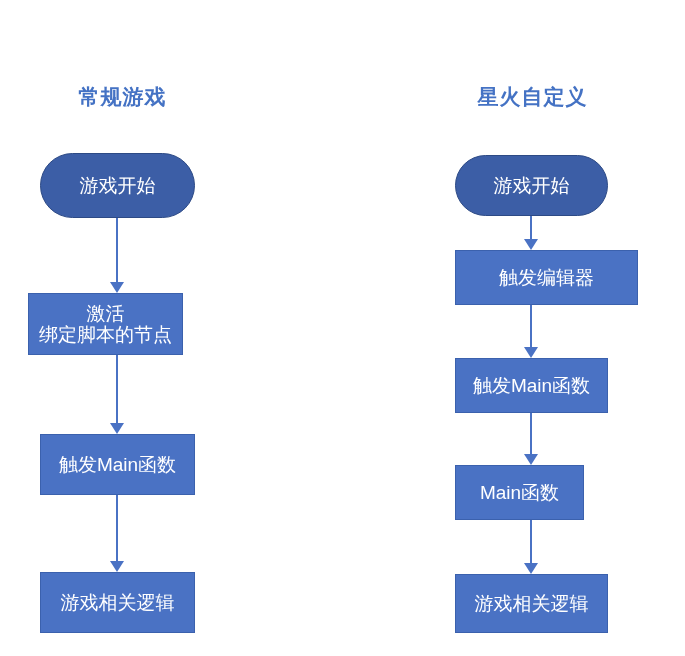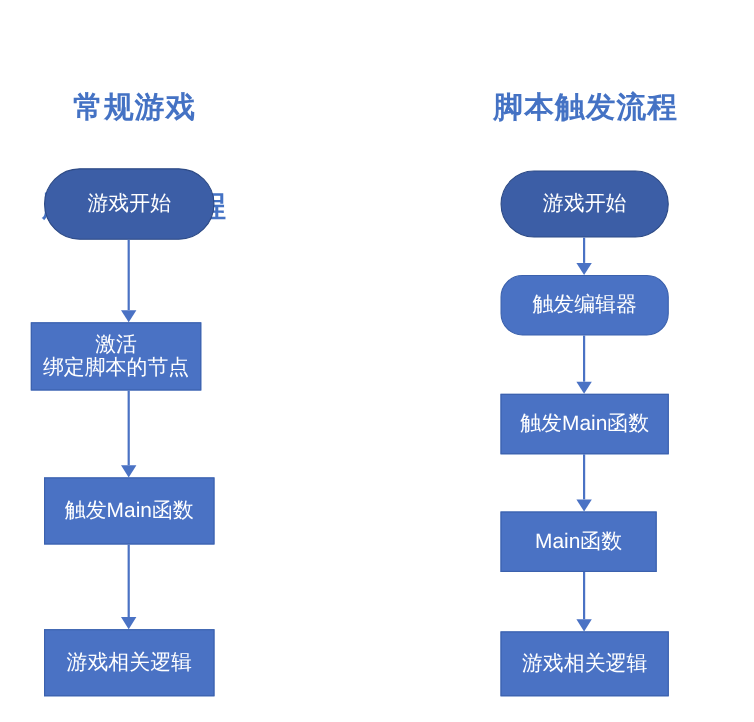--- a/index.html
+++ b/index.html
@@ -22,21 +22,21 @@
     width: 685px;
     height: 656px;
   }
 
   
   .flow-title {
     position: absolute;
     text-align: center;
     color: #4472c4;
     font-weight: bold;
-    font-size: 27px;
+    font-size: 21px;
     line-height: 30px;
     letter-spacing: 1px;
     white-space: pre;
   }
   .flow-title .title-line {
     display: block;
   }
   #title-left {
     left: 10px;
     top: 22px;
@@ -104,20 +104,21 @@
 <body>
 
 <div class="canvas">
 
   <div class="flow-title" id="title-left">
     <span class="title-line">常规游戏</span>
     <span class="title-line">脚本触发流程</span>
   </div>
 
   <div class="flow-title" id="title-right">
+    <span class="title-line">星火自定义</span>
     <span class="title-line">脚本触发流程</span>
   </div>
 
   <div class="node terminator" style="left:40px; top:153px; width:155px; height:65px;">
     <span class="node-label">游戏开始</span>
   </div>
 
   <div class="connector" style="left:117px; top:218px; height:75px;">
     <div class="conn-line" style="height:64px;"></div>
     <div class="conn-head" style="top:64px;"></div>
@@ -148,39 +149,39 @@
 
   <div class="node terminator" style="left:455px; top:155px; width:153px; height:61px;">
     <span class="node-label">游戏开始</span>
   </div>
 
   <div class="connector" style="left:531px; top:216px; height:34px;">
     <div class="conn-line" style="height:23px;"></div>
     <div class="conn-head" style="top:23px;"></div>
   </div>
 
-  <div class="node process" style="left:455px; top:250px; width:153px; height:55px;border-radius:20px;">
+  <div class="node process" style="left:455px; top:250px; width:183px; height:55px;">
     <span class="node-label">触发编辑器</span>
   </div>
 
   <div class="connector" style="left:531px; top:305px; height:53px;">
     <div class="conn-line" style="height:42px;"></div>
     <div class="conn-head" style="top:42px;"></div>
   </div>
 
   <div class="node process" style="left:455px; top:358px; width:153px; height:55px;">
     <span class="node-label">触发Main函数</span>
   </div>
 
   <div class="connector" style="left:531px; top:413px; height:52px;">
     <div class="conn-line" style="height:41px;"></div>
     <div class="conn-head" style="top:41px;"></div>
   </div>
 
-  <div class="node process" style="left:455px; top:465px; width:142px; height:55px;">
+  <div class="node process" style="left:455px; top:465px; width:129px; height:55px;">
     <span class="node-label">Main函数</span>
   </div>
 
   <div class="connector" style="left:531px; top:520px; height:54px;">
     <div class="conn-line" style="height:43px;"></div>
     <div class="conn-head" style="top:43px;"></div>
   </div>
 
   <div class="node process" style="left:455px; top:574px; width:153px; height:59px;">
     <span class="node-label">游戏相关逻辑</span>

